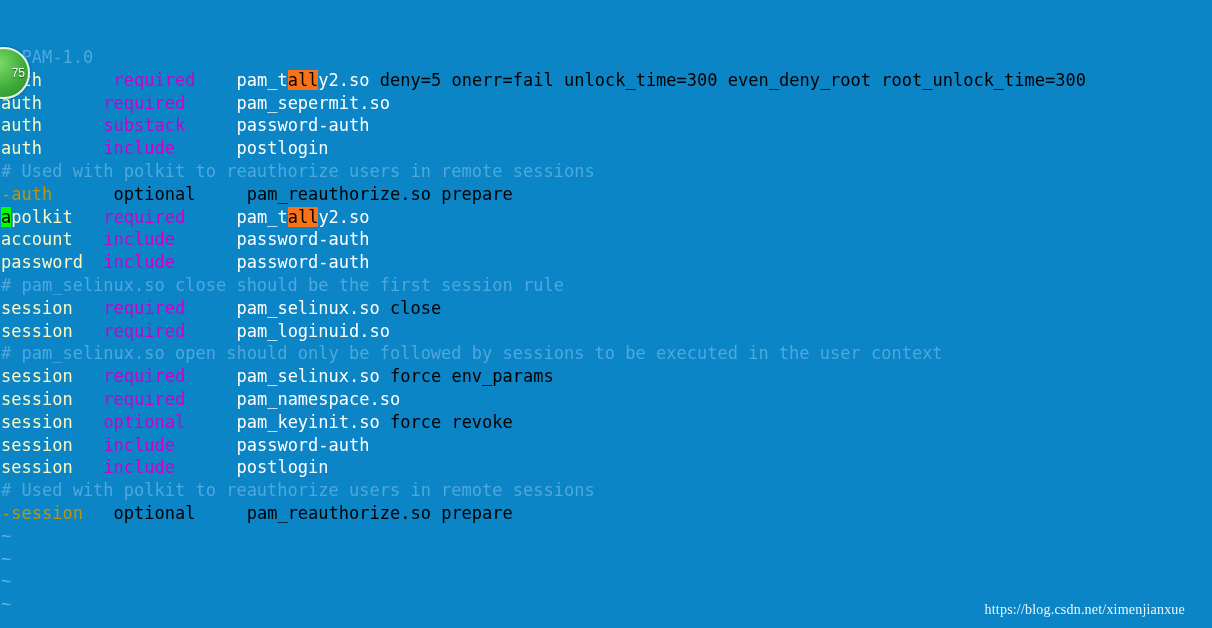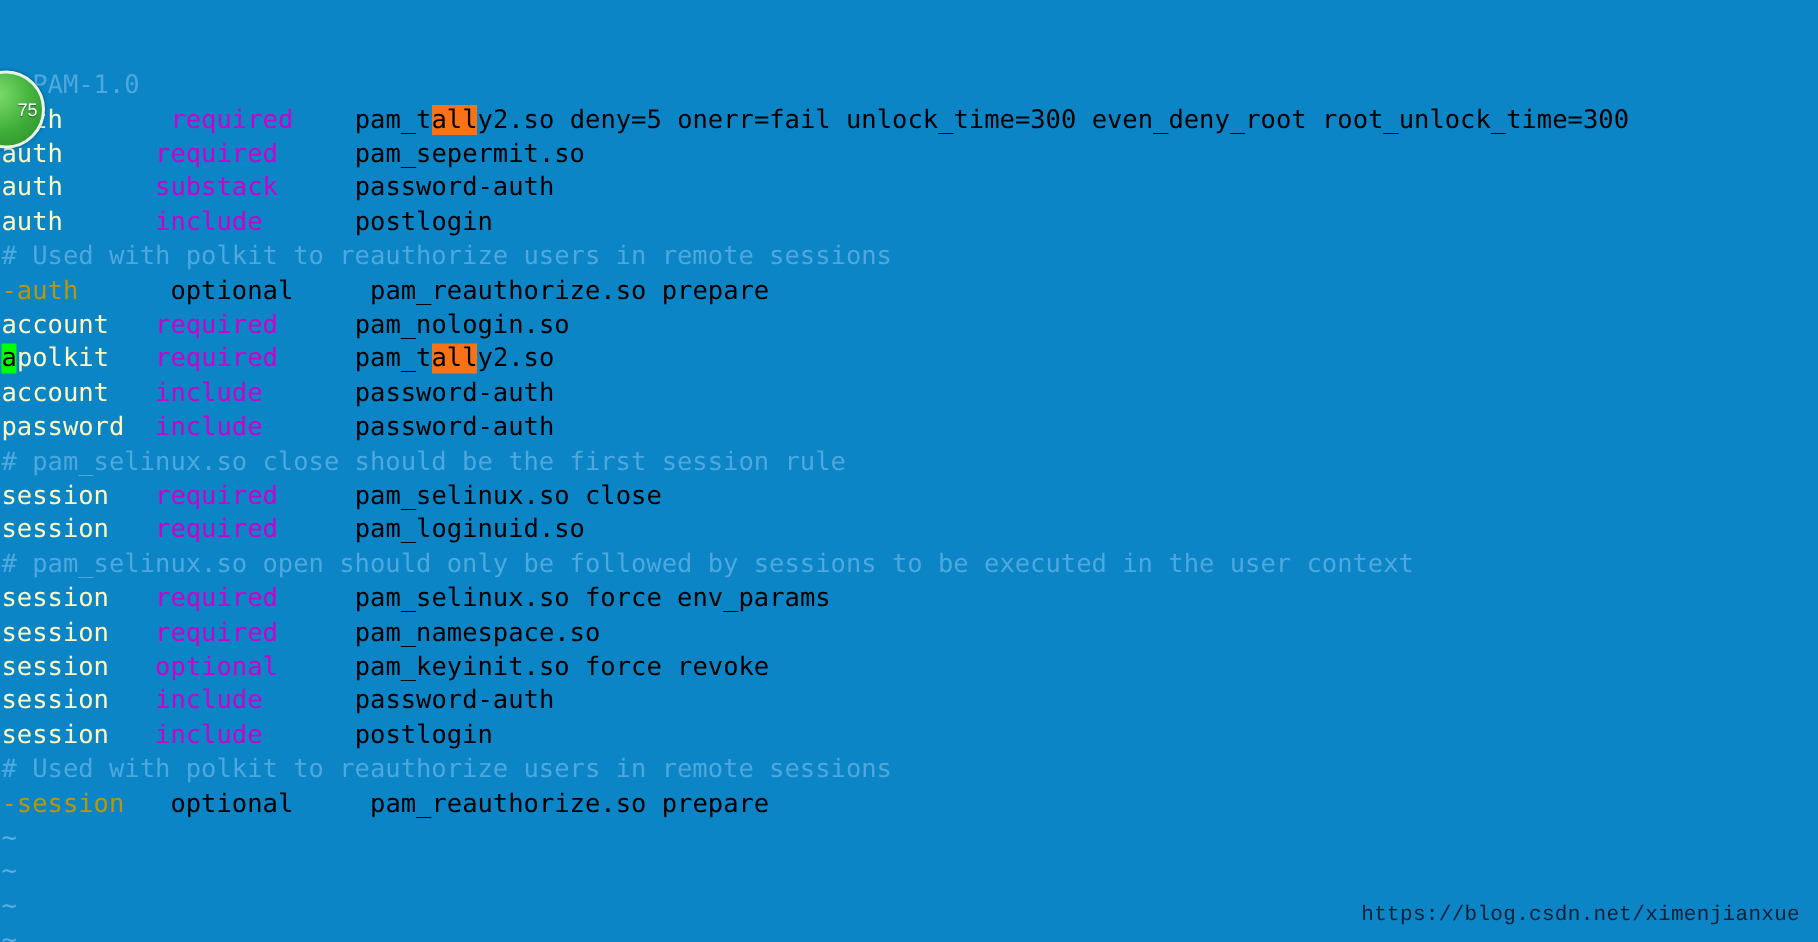--- a/index.html
+++ b/index.html
@@ -28,44 +28,44 @@
   }
   .line {
     height: 22.8px;
     white-space: pre;
     padding-left: 1px;
   }
   
   .c-comment   { color: #4ea8de; }
   .c-type      { color: #fef9c3; }   
   .c-ctrl      { color: #cc00cc; }   
-  .c-mod       { color: #000000; }   
+  .c-mod       { color: #ffffff; }   
   .c-arg       { color: #000000; }   
   .c-special   { color: #b9960b; }   
   .c-status    { color: #2ff0f0; }
   .c-tilde     { color: #5fb0e0; }
   .hl-search   { background: #f97316; color: #000000; }
   .cursor      { background: #00ff00; color: #000000; }
 
   #statusline {
     position: absolute;
     left: 0;
     bottom: 4px;
     width: 1212px;
     height: 22px;
     white-space: pre;
     padding-left: 1px;
   }
   #watermark {
     position: absolute;
-    right: 12px;
+    right: 27px;
     bottom: 6px;
-    font-family: Liberation Mono, monospace;
+    font-family: Liberation Serif, serif;
     font-size: 14px;
-    color: #0f172a;
+    color: #ffffff;
     opacity: .92;
     letter-spacing: .2px;
   }
   
   #badge {
     position: absolute;
     left: -22px;
     top: 47px;
     width: 48px;
     height: 48px;
@@ -94,21 +94,20 @@
 <div id="screen">
 
   <div id="buffer">
       <div class="line"><span class="c-comment">#%PAM-1.0</span></div>
       <div class="line"><span class="c-type">auth</span><span>       </span><span class="c-ctrl">required</span><span>    </span><span class="c-mod">pam_t</span><span class="hl-search">all</span><span class="c-mod">y2.so</span><span class="c-arg"> deny=5 onerr=fail unlock_time=300 even_deny_root root_unlock_time=300</span></div>
       <div class="line"><span class="c-type">auth</span><span>      </span><span class="c-ctrl">required</span><span>     </span><span class="c-mod">pam_sepermit.so</span></div>
       <div class="line"><span class="c-type">auth</span><span>      </span><span class="c-ctrl">substack</span><span>     </span><span class="c-mod">password-auth</span></div>
       <div class="line"><span class="c-type">auth</span><span>      </span><span class="c-ctrl">include</span><span>      </span><span class="c-mod">postlogin</span></div>
       <div class="line"><span class="c-comment"># Used with polkit to reauthorize users in remote sessions</span></div>
       <div class="line"><span class="c-special">-auth</span><span>      </span><span class="c-arg">optional</span><span>     </span><span class="c-arg">pam_reauthorize.so prepare</span></div>
-      <div class="line"><span class="c-type">account</span><span>   </span><span class="c-ctrl">required</span><span>     </span><span class="c-mod">pam_nologin.so</span></div>
       <div class="line"><span class="cursor">a</span><span class="c-type">polkit</span><span>   </span><span class="c-ctrl">required</span><span>     </span><span class="c-mod">pam_t</span><span class="hl-search">all</span><span class="c-mod">y2.so</span></div>
       <div class="line"><span class="c-type">account</span><span>   </span><span class="c-ctrl">include</span><span>      </span><span class="c-mod">password-auth</span></div>
       <div class="line"><span class="c-type">password</span><span>  </span><span class="c-ctrl">include</span><span>      </span><span class="c-mod">password-auth</span></div>
       <div class="line"><span class="c-comment"># pam_selinux.so close should be the first session rule</span></div>
       <div class="line"><span class="c-type">session</span><span>   </span><span class="c-ctrl">required</span><span>     </span><span class="c-mod">pam_selinux.so</span><span class="c-arg"> close</span></div>
       <div class="line"><span class="c-type">session</span><span>   </span><span class="c-ctrl">required</span><span>     </span><span class="c-mod">pam_loginuid.so</span></div>
       <div class="line"><span class="c-comment"># pam_selinux.so open should only be followed by sessions to be executed in the user context</span></div>
       <div class="line"><span class="c-type">session</span><span>   </span><span class="c-ctrl">required</span><span>     </span><span class="c-mod">pam_selinux.so</span><span class="c-arg"> force env_params</span></div>
       <div class="line"><span class="c-type">session</span><span>   </span><span class="c-ctrl">required</span><span>     </span><span class="c-mod">pam_namespace.so</span></div>
       <div class="line"><span class="c-type">session</span><span>   </span><span class="c-ctrl">optional</span><span>     </span><span class="c-mod">pam_keyinit.so</span><span class="c-arg"> force revoke</span></div>

